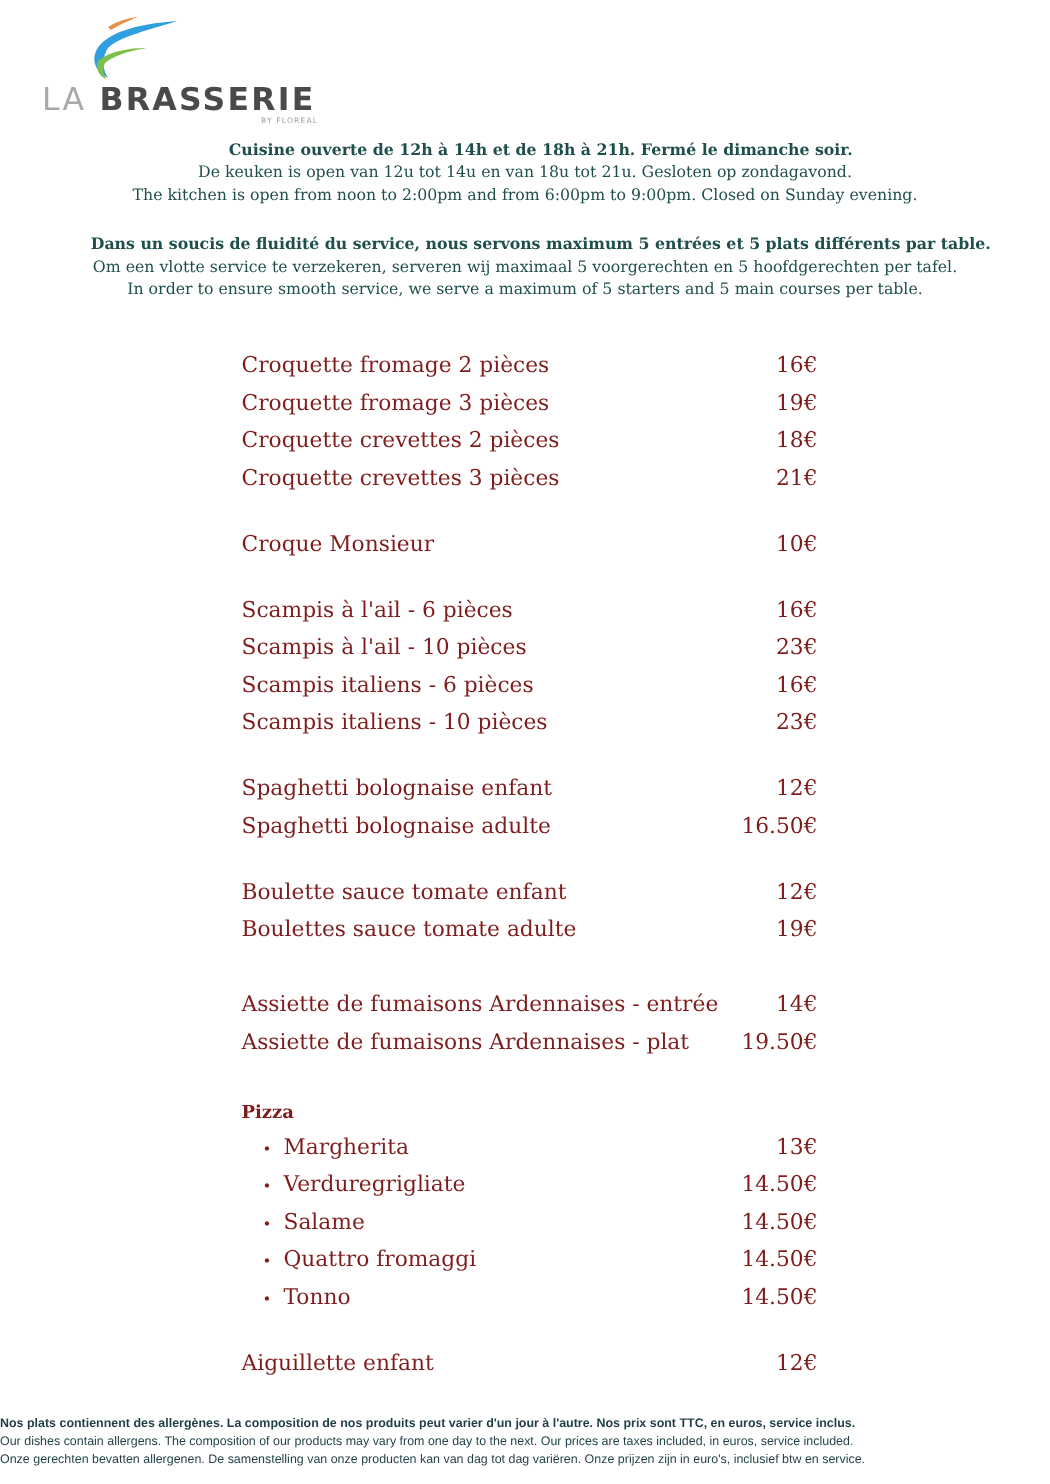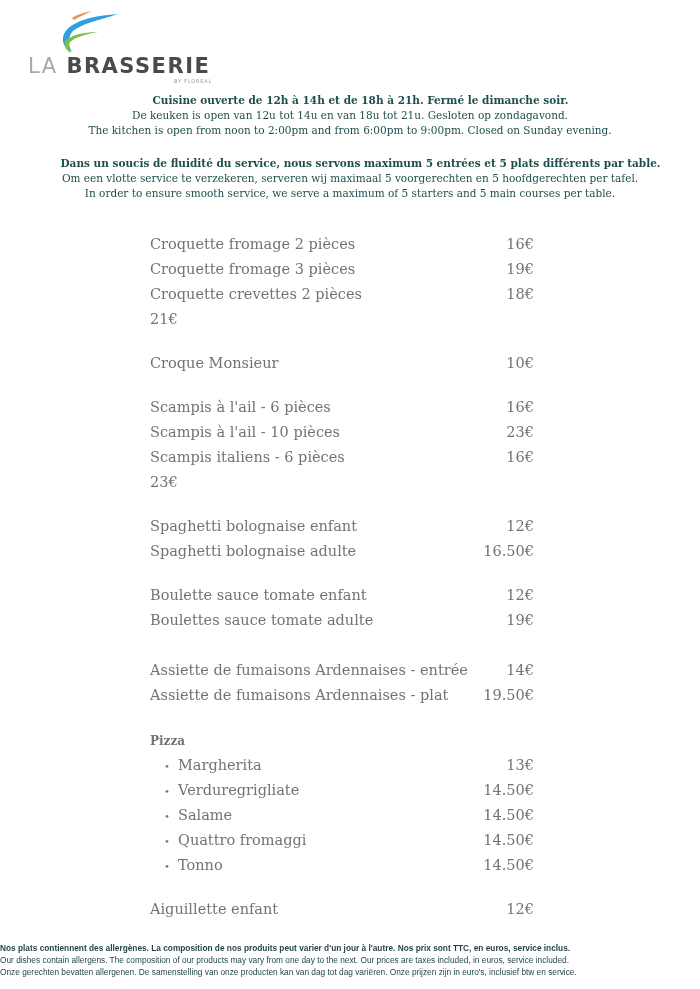--- a/index.html
+++ b/index.html
@@ -7,21 +7,21 @@
   .logo { position: absolute; left: 28px; top: 6px; width: 190px; height: 78px; }
   .logo svg { position: absolute; left: 22px; top: 0; }
   .logo-text { position: absolute; left: 0; top: 48px; font-family: "DejaVu Sans", sans-serif; font-size: 21px; letter-spacing: 1.5px; font-weight: bold; color: #4a4a4a; white-space: nowrap; }
   .logo-text .la { color: #a9a9a9; font-weight: normal; }
   .logo-sub { position: absolute; left: 146px; top: 72px; font-family: "DejaVu Sans", sans-serif; font-size: 5px; letter-spacing: 0.8px; color: #9a9a9a; }
   .info { position: absolute; left: 0; width: 700px; text-align: center; font-family: "DejaVu Serif", serif; color: #1f4f4c; }
   .info p { margin: 0; font-size: 10.5px; line-height: 15px; }
   .info p.b { font-weight: bold; margin-left: 21px; }
   .info1 { top: 93px; }
   .info2 { top: 156px; }
-  .menu { position: absolute; left: 150px; width: 384px; top: 232px; font-family: "DejaVu Serif", serif; color: #737373; }
+  .menu { position: absolute; left: 161px; width: 384px; top: 232px; font-family: "DejaVu Serif", serif; color: #7f1d1d; }
   .row { display: flex; justify-content: space-between; align-items: baseline; font-size: 14.5px; height: 25px; line-height: 25px; }
   .gap { height: 19px; }
   .gap-lg { height: 25px; }
   .price { white-space: nowrap; }
   .section-title { font-weight: bold; font-size: 12px; height: 26px; line-height: 28px; }
   .pizza-row { padding-left: 14px; }
   .bullet { display: inline-block; width: 14px; font-size: 10px; }
   .footer { position: absolute; left: 0; top: 942px; width: 700px; text-align: left; font-family: "Liberation Sans", sans-serif; color: #1f3f45; }
   .footer p { margin: 0; font-size: 8.3px; line-height: 12px; white-space: nowrap; }
   .footer p.b { font-weight: bold; }
@@ -58,20 +58,21 @@
     </div>
   <div class="row">
       <span>Croquette fromage 3 pièces</span>
       <span class="price">19€</span>
     </div>
   <div class="row">
       <span>Croquette crevettes 2 pièces</span>
       <span class="price">18€</span>
     </div>
   <div class="row">
+      <span>Croquette crevettes 3 pièces</span>
       <span class="price">21€</span>
     </div>
   <div class="gap"></div>
   <div class="row">
       <span>Croque Monsieur</span>
       <span class="price">10€</span>
     </div>
   <div class="gap"></div>
   <div class="row">
       <span>Scampis à l'ail - 6 pièces</span>
@@ -79,20 +80,21 @@
     </div>
   <div class="row">
       <span>Scampis à l'ail - 10 pièces</span>
       <span class="price">23€</span>
     </div>
   <div class="row">
       <span>Scampis italiens - 6 pièces</span>
       <span class="price">16€</span>
     </div>
   <div class="row">
+      <span>Scampis italiens - 10 pièces</span>
       <span class="price">23€</span>
     </div>
   <div class="gap"></div>
   <div class="row">
       <span>Spaghetti bolognaise enfant</span>
       <span class="price">12€</span>
     </div>
   <div class="row">
       <span>Spaghetti bolognaise adulte</span>
       <span class="price">16.50€</span>

